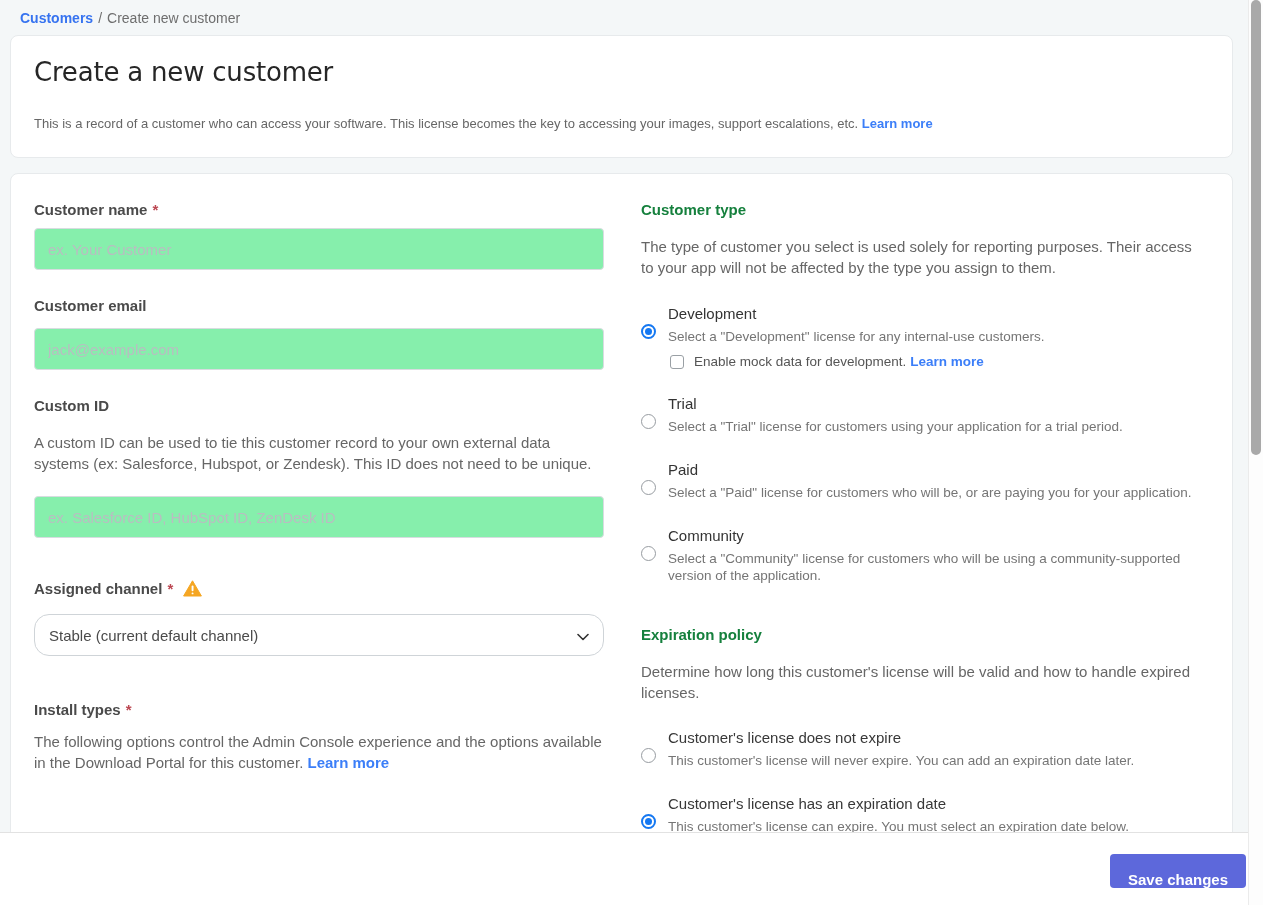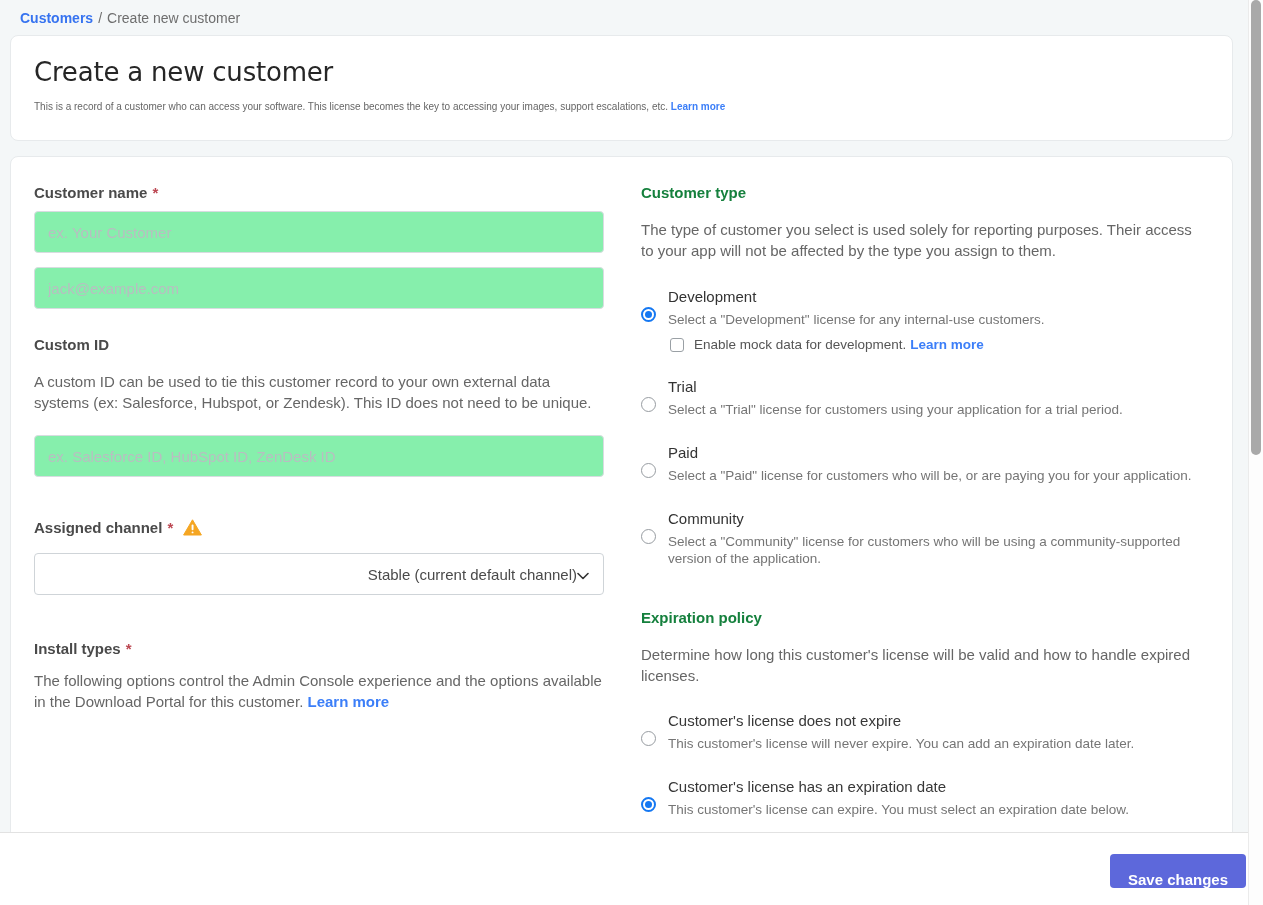--- a/index.html
+++ b/index.html
@@ -25,21 +25,21 @@
     width: 1223px;
   }
   .header-card { padding: 21px 23px 23px 23px; }
   .page-title {
     font-family: "DejaVu Sans", "Liberation Sans", sans-serif;
     font-size: 26px;
     font-weight: 400;
     color: #262626;
     letter-spacing: -0.2px;
   }
-  .header-desc { margin-top: 9px; font-size: 10px; color: #666; line-height: 21px; }
+  .header-desc { margin-top: 26px; font-size: 13px; color: #666; line-height: 21px; }
   a.inline-link { color: #3b7ef8; text-decoration: none; font-weight: 600; cursor: pointer; }
   .main-card {
     margin-top: 15px;
     padding: 27px 23px 60px 23px;
     display: flex;
     gap: 37px;
     height: 760px;
   }
   .col-left { width: 570px; flex: none; }
   .col-right { width: 553px; flex: none; }
@@ -72,25 +72,25 @@
   .mt14 { margin-top: 14px; } .mt18 { margin-top: 18px; }
   .mt22 { margin-top: 22px; } .mt26 { margin-top: 26px; } .mt27 { margin-top: 27px; }
   .mt42 { margin-top: 42px; } .mt45 { margin-top: 45px; }
 
   .warning-icon { margin-left: 10px; display: inline-flex; }
 
   .select-box {
     margin-top: 17px;
     height: 42px;
     border: 1px solid #cfd4d8;
-    border-radius: 4px;
+    border-radius: 15px;
     background: #fff;
     display: flex;
     align-items: center;
-    justify-content: flex-end;
+    justify-content: space-between;
     padding: 0 14px;
     font-size: 15px;
     color: #4a4a4a;
     cursor: pointer;
   }
 
   .section-heading { font-size: 15px; font-weight: 700; color: #15803d; }
 
   .radio-row { display: flex; }
   .radio-col { width: 27px; flex: none; padding-top: 19px; }
@@ -184,20 +184,23 @@
 <div class="card main-card">
 
   <div class="col-left">
 
     <div class="field-label">
       <span>Customer name</span>
       <span class="req">*</span>
     </div>
     <input class="text-input mt10" type="text" placeholder="ex. Your Customer" style="">
 
+    <div class="field-label mt27">
+      <span>Customer email</span>
+    </div>
     <input class="text-input mt14" type="text" placeholder="jack@example.com" style="">
 
     <div class="field-label mt27">
       <span>Custom ID</span>
     </div>
     <div class="para mt18">A custom ID can be used to tie this customer record to your own external data systems (ex: Salesforce, Hubspot, or Zendesk). This ID does not need to be unique.</div>
     <input class="text-input mt22" type="text" placeholder="ex. Salesforce ID, HubSpot ID, ZenDesk ID" style="">
 
     <div class="field-label mt42">
       <span>Assigned channel</span>

